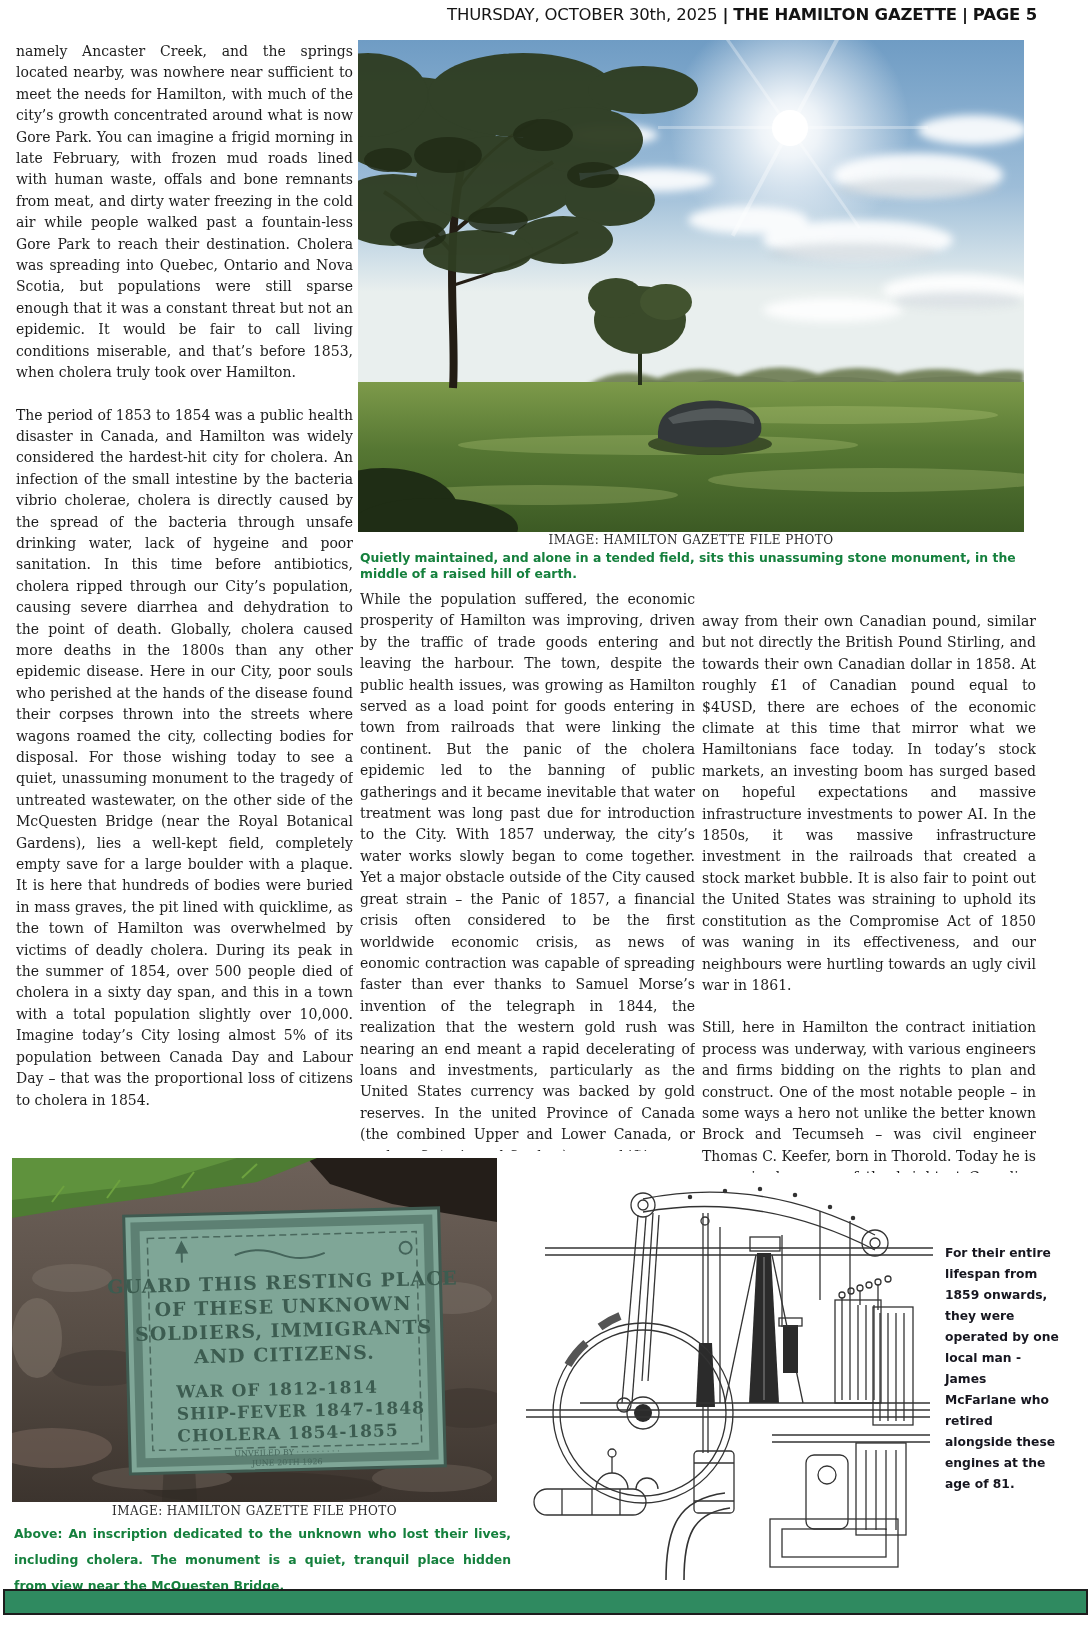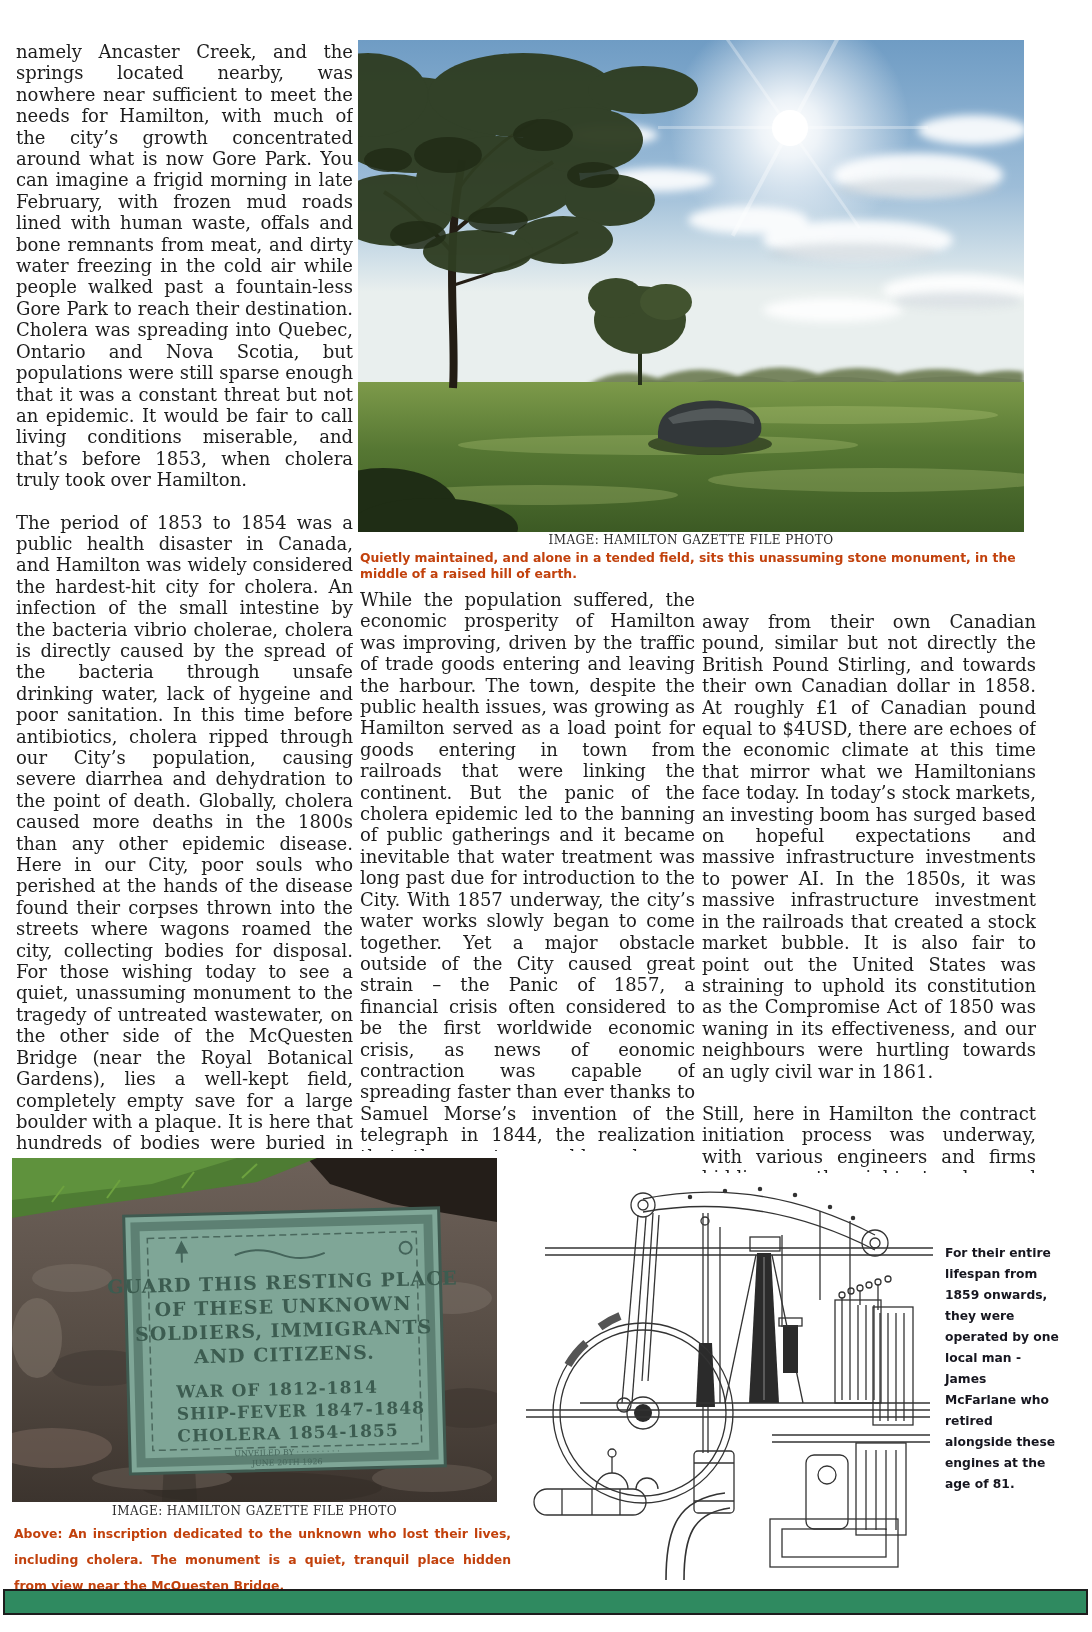--- a/index.html
+++ b/index.html
@@ -1,48 +1,55 @@
 <!DOCTYPE html>
 <html><head>
 <meta charset="utf-8">
 <style>
   html,body{margin:0;padding:0;background:#ffffff;}
   .page{position:relative;width:1092px;height:1632px;background:#fff;overflow:hidden;
         font-family:"DejaVu Serif",serif;color:#1b1b1b;}
   .hdr{position:absolute;top:5px;right:55px;font-family:"DejaVu Sans","Liberation Sans",sans-serif;
        font-size:16.5px;color:#141414;letter-spacing:-0.2px;white-space:nowrap;}
   .hdr .bold{font-weight:bold;}
-  .col{position:absolute;font-size:18px;line-height:21.4px;text-align:justify;color:#1d1d1d;}
+  .col{position:absolute;font-size:14px;line-height:21.4px;text-align:justify;color:#1d1d1d;}
   .col p{margin:0 0 21px 0;}
   .col-left{left:16px;top:41px;width:337px;height:1112px;overflow:hidden;}
   .col-mid{left:360px;top:589px;width:335px;height:562px;overflow:hidden;}
   .col-right{left:702px;top:611px;width:334px;height:562px;overflow:hidden;}
   .photo-top{position:absolute;left:358px;top:40px;width:666px;height:492px;}
   .credit{position:absolute;font-family:"DejaVu Serif",serif;font-size:12px;color:#2b2b2b;
           text-align:center;letter-spacing:0.4px;}
   .credit-top{left:358px;top:533px;width:666px;}
   .cap{position:absolute;font-family:"DejaVu Sans",sans-serif;font-weight:bold;font-size:12.4px;
-       color:#c2410c;line-height:15.8px;}
+       color:#15803d;line-height:15.8px;}
   .cap-top{left:360px;top:550px;width:674px;}
   .photo-plaque{position:absolute;left:12px;top:1158px;width:485px;height:344px;}
   .credit-plaque{left:12px;top:1504px;width:485px;}
   .cap-bottom{left:14px;top:1521px;width:497px;line-height:26px;text-align:justify;}
   .diagram{position:absolute;left:520px;top:1155px;width:415px;height:425px;}
   .diagram-cap{position:absolute;left:945px;top:1243px;width:114px;
        font-family:"DejaVu Sans",sans-serif;font-weight:bold;font-size:12.3px;line-height:21px;color:#16161f;}
   .diagram-cap p{margin:0 0 21px 0;}
   .footer-bar{position:absolute;left:3px;top:1589px;width:1081px;height:22px;
        background:#2f8a60;border:2px solid #1d1d1d;}
   svg text{font-family:"DejaVu Serif",serif;}
 </style>
 </head>
 <body>
 
 <div class="page">
 
+  <div class="hdr">
+    <span>THURSDAY, OCTOBER 30th, 2025</span>
+    <span class="bold">|</span>
+    <span class="bold">THE HAMILTON GAZETTE</span>
+    <span class="bold">|</span>
+    <span class="bold">PAGE 5</span>
+  </div>
 
   <div class="col col-left">
     <p>namely Ancaster Creek, and the springs located nearby, was nowhere near sufficient to meet the needs for Hamilton, with much of the city’s growth concentrated around what is now Gore Park.  You can imagine a frigid morning in late February, with frozen mud roads lined with human waste, offals and bone remnants from meat, and dirty water freezing in the cold air while people walked past a fountain-less Gore Park to reach their destination.  Cholera was spreading into Quebec, Ontario and Nova Scotia, but populations were still sparse enough that it was a constant threat but not an epidemic. It would be fair to call living conditions miserable, and that’s before 1853, when cholera truly took over Hamilton.</p>
     <p>The period of 1853 to 1854 was a public health disaster in Canada, and Hamilton was widely considered the hardest-hit city for cholera. An infection of the small intestine by the bacteria vibrio cholerae, cholera is directly caused by the spread of the bacteria through unsafe drinking water, lack of hygeine and poor sanitation.  In this time before antibiotics, cholera ripped through our City’s population, causing severe diarrhea and dehydration to the point of death.  Globally, cholera caused more deaths in the 1800s than any other epidemic disease.  Here in our City, poor souls who perished at the hands of the disease found their corpses thrown into the streets where wagons roamed the city, collecting bodies for disposal. For those wishing today to see a quiet, unassuming monument to the tragedy of untreated wastewater, on the other side of the McQuesten Bridge (near the Royal Botanical Gardens), lies a well-kept field, completely empty save for a large boulder with a plaque.  It is here that hundreds of bodies were buried in mass graves, the pit lined with quicklime, as the town of Hamilton was overwhelmed by victims of deadly cholera. During its peak in the summer of 1854, over 500 people died of cholera in a sixty day span, and this in a town with a total population slightly over 10,000.  Imagine today’s City losing almost 5% of its population between Canada Day and Labour Day – that was the proportional loss of citizens to cholera in 1854.</p>
   </div>
 
   <div class="col col-mid">
     <p>While the population suffered, the economic prosperity of Hamilton was improving, driven by the traffic of trade goods entering and leaving the harbour.  The town, despite the public health issues, was growing as Hamilton served as a load point for goods entering in town from railroads that were linking the continent.  But the panic of the cholera epidemic led to the banning of public gatherings and it became inevitable that water treatment was long past due for introduction to the City.  With 1857 underway, the city’s water works slowly began to come together. Yet a major obstacle outside of the City caused great strain – the Panic of 1857, a financial crisis often considered to be the first worldwide economic crisis, as news of eonomic contraction was capable of spreading faster than ever thanks to Samuel Morse’s invention of the telegraph in 1844, the realization that the western gold rush was nearing an end meant a rapid decelerating of loans and investments, particularly as the United States currency was backed by gold reserves. In the united Province of Canada (the combined Upper and Lower Canada, or modern Ontario and Quebec) were shifting</p>
   </div>
 

